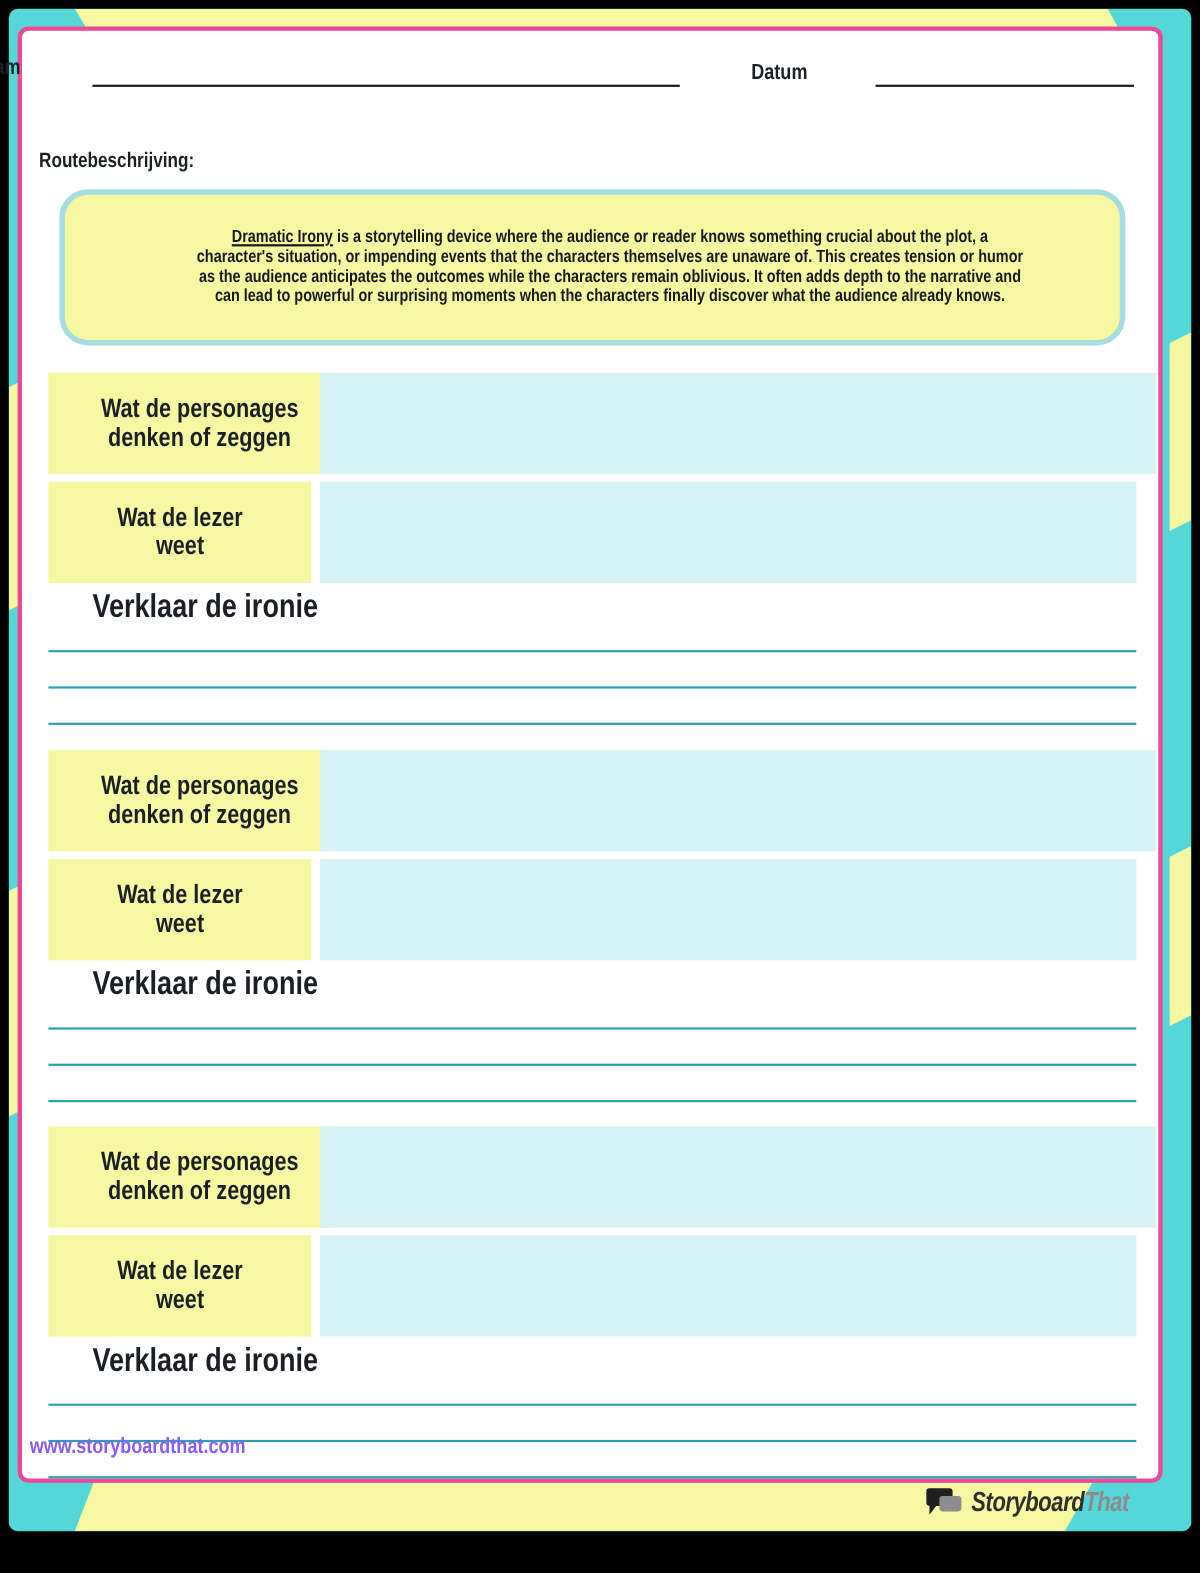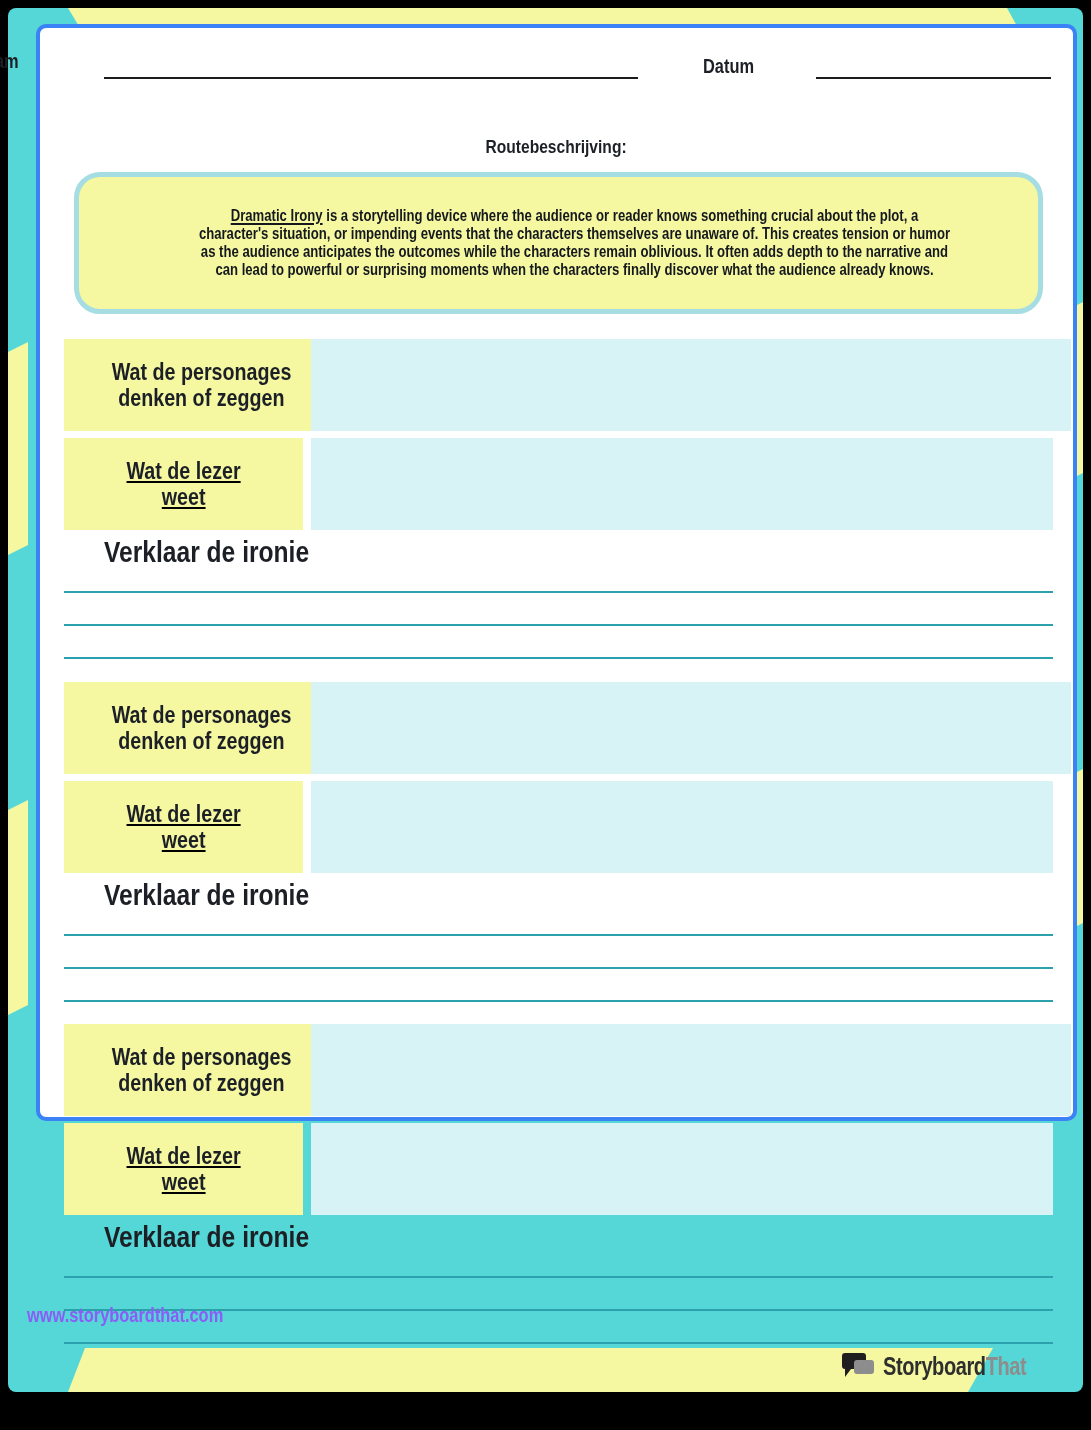--- a/index.html
+++ b/index.html
@@ -21,58 +21,58 @@
   #ribbon-left-2{ left:0;     top:792px;  width:20px;  height:215px;
                   clip-path:polygon(0 10px, 100% 0, 100% 205px, 0 100%); }
   #ribbon-right-1{ left:1055px; top:294px; width:20px; height:181px;
                   clip-path:polygon(0 10px, 100% 0, 100% 171px, 0 100%); }
   #ribbon-right-2{ left:1055px; top:761px; width:20px; height:164px;
                   clip-path:polygon(0 10px, 100% 0, 100% 154px, 0 100%); }
   #ribbon-bottom{ left:60px;  top:1340px; width:925px; height:44px;
                   clip-path:polygon(17px 0, 100% 0, 900px 100%, 0 100%); }
   
   #page {
-    position:absolute; left:36px; top:24px; width:1041px; height:1097px;
-    background:#ffffff; border:4px solid #3b82f6; border-radius:10px;
+    position:absolute; left:16px; top:24px; width:1041px; height:1324px;
+    background:#ffffff; border:4px solid #ec4899; border-radius:10px;
     box-sizing:border-box; z-index:2;
   }
   .abs { position:absolute; }
   .cond   { display:inline-block; transform:scaleX(0.82); transform-origin:50% 50%; white-space:nowrap; }
   .cond-l { display:inline-block; transform:scaleX(0.82); transform-origin:0 50%;  white-space:nowrap; }
   .blank-line { position:absolute; height:2px; background:#1c1c1c; }
   .head-label { font-size:20px; font-weight:bold; color:#1c2026; }
   #title-row   { left:0; top:66px;  width:100%; text-align:center; }
   .title-text  { font-size:28px; font-weight:bold; color:#3d85c6; letter-spacing:.5px; }
-  #subtitle-row{ left:0; top:108px; width:100%; text-align:center; }
+  #subtitle-row{ left:0; top:108px; width:100%; }
   .subtitle-text{ font-size:19px; font-weight:bold; color:#1c2026; }
   #info-box {
     position:absolute; left:34px; top:144px; width:969px; height:142px;
     background:#f5f8a1; border:5px solid #a5dde2; border-radius:26px;
     box-sizing:border-box; display:flex; align-items:center; justify-content:center;padding-left:32px;
   }
   .info-text {
     width:1170px; transform:scaleX(0.82); transform-origin:50% 50%;
     text-align:center; font-size:16px; line-height:18px; font-weight:bold;
     color:#15181d; margin:0;
   }
   .u { text-decoration:underline; text-decoration-thickness:2px; text-underline-offset:2px; }
   .section { position:absolute; left:0; width:100%; }
   .label-box {
     position:absolute; left:24px; width:239px; height:92px; background:#f5f8a1;
     display:flex; flex-direction:column; align-items:center; justify-content:center;
   }
   .lbl-line { font-size:24px; line-height:26px; font-weight:bold; color:#1c2026; }
   .answer-box { position:absolute; left:271px; width:742px; height:92px; background:#d7f3f6; }
-  .row-a { top:0;padding-left:18px; } .row-b { top:99px;text-decoration:underline; }
+  .row-a { top:0;padding-left:18px; } .row-b { top:99px; }
   .explain { position:absolute; left:64px; top:196px; font-size:30px; font-weight:bold; color:#1c2026; }
   .writing-line { position:absolute; left:24px; width:989px; height:2px; background:#2aa1ad; }
   #naam-label { left:-26px; top:50px; z-index:6; }
   #footer-site { left:27px; top:1304px; z-index:5; font-size:20px; font-weight:bold; color:#8b5cf6; }
   #footer-logo { position:absolute; right:29px; top:1351px; z-index:5;
-    display:flex; align-items:center; gap:5px; }
+    display:flex; align-items:center; gap:5px;font-style:italic; }
   .logo-text { display:inline-block; transform:scaleX(0.8); transform-origin:0 50%;
     font-size:25px; font-weight:bold; letter-spacing:-0.5px; white-space:nowrap; }
   .logo-primary { color:#2e2e2e; } .logo-secondary { color:#8d8d8d; }
 </style>
 </head>
 <body>
 
 <div id="canvas">
 
   <div id="border-bg">

